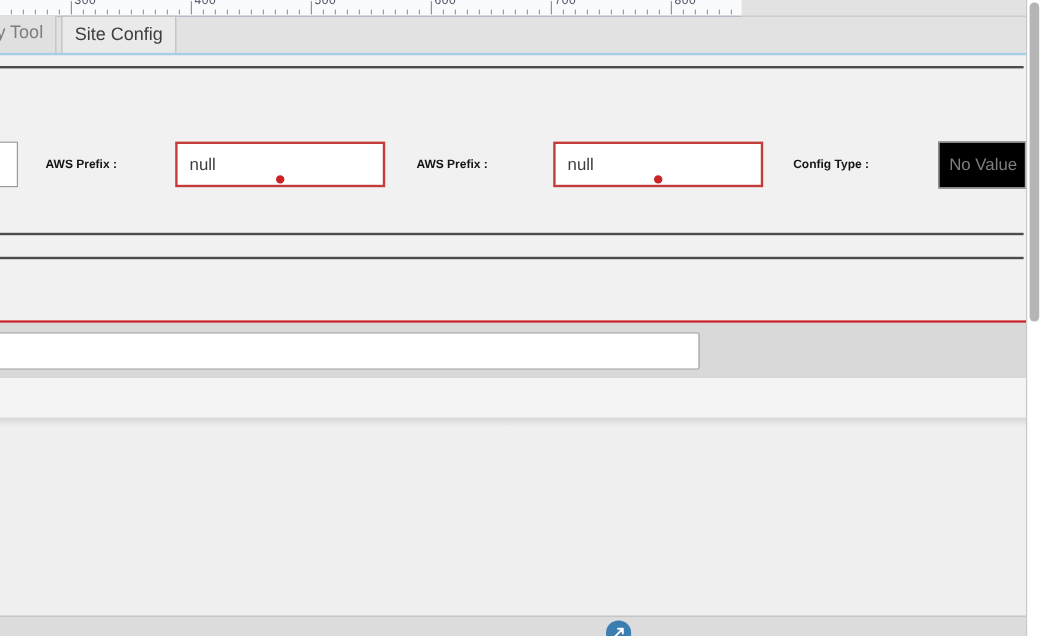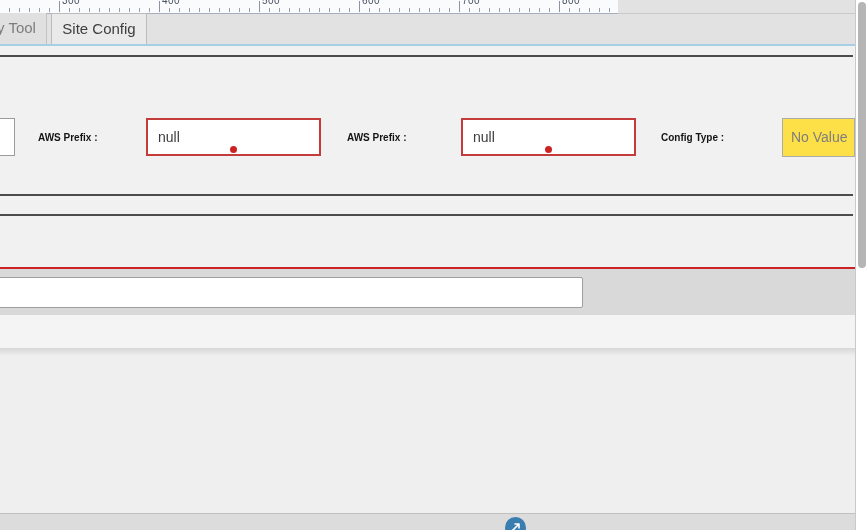--- a/index.html
+++ b/index.html
@@ -68,21 +68,21 @@
   .inp-prefix { left:146px; }
   .inp-region { left:461px; }
   .err-dot {
     position:absolute; width:7px; height:7px; border-radius:50%;
     top:146px; background:#cc2222;
   }
   .dot-prefix { left:230px; }
   .dot-region { left:545px; }
   .novalue-box {
     position:absolute; left:782px; top:118px; width:73px; height:39px;
-    box-sizing:border-box; background:#fde047; border:1px solid #ababab;
+    box-sizing:border-box; background:#000000; border:1px solid #ababab;
     color:#7e7e7e; font-size:14px; line-height:37px; padding-left:8px;
     white-space:nowrap; overflow:hidden;
   }
 
   
   .gray-band { position:absolute; left:0; top:269px; width:855px; height:46px; background:#d9d9d9; }
   .wide-input {
     position:absolute; left:-20px; top:8px; width:603px; height:31px;
     box-sizing:border-box; background:#ffffff; border:1px solid #9e9e9e;
     border-radius:2px; font-size:14px; padding:0 8px; color:#333333;

